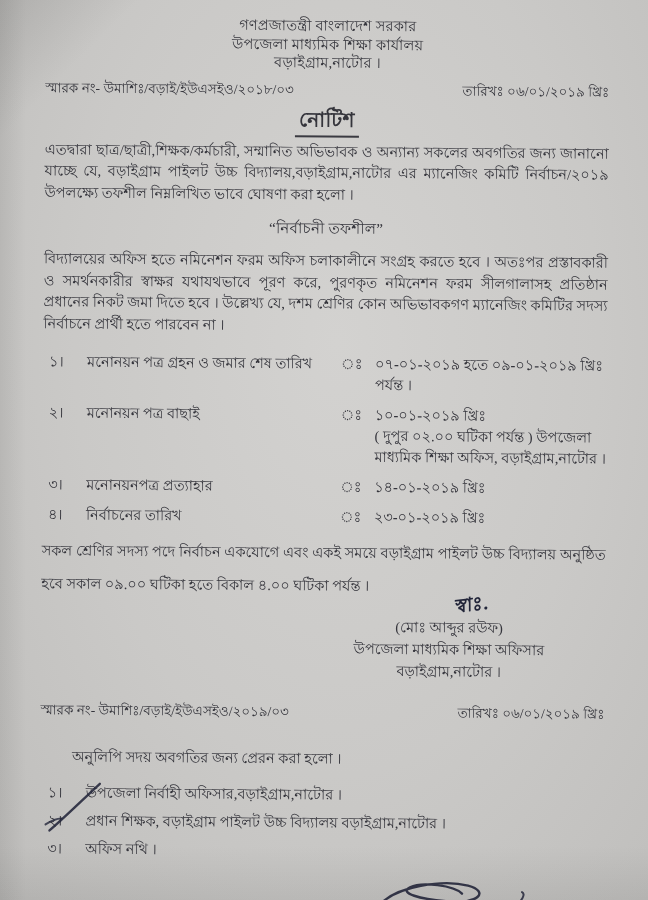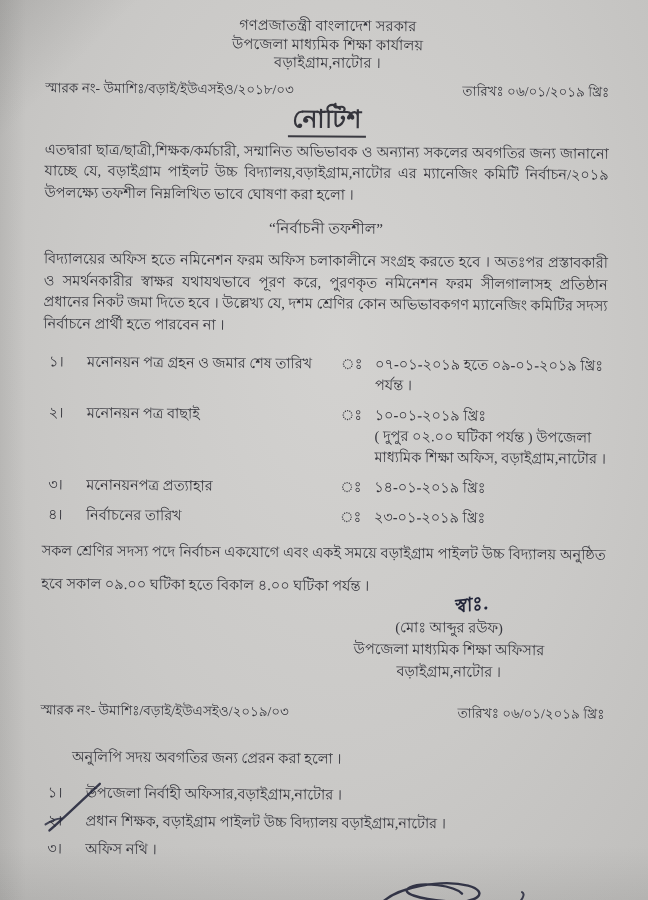--- a/index.html
+++ b/index.html
@@ -16,21 +16,21 @@
   .page{
     position:absolute; inset:0; padding:16px 38px 0 46px;
     transform:rotate(0.45deg); transform-origin:40% 0;
     font-size:14.5px; line-height:21px;
   }
   .center{text-align:center;}
   .hdr{line-height:18.5px; font-size:14.5px; letter-spacing:.2px;}
   .memo-row{display:flex; justify-content:space-between; margin-top:7px; font-size:13.5px;}
   .title-wrap{margin-top:4px;}
   .title{
-    display:inline-block; font-size:25px; line-height:30px; font-weight:bold;
+    display:inline-block; font-size:20px; line-height:30px; font-weight:bold;
     border-bottom:2px solid #3a3a41; padding:0 4px 1px 4px; letter-spacing:.5px;
   }
   .para{margin-top:4px; text-align:justify; line-height:21.5px;}
   .sched-head{margin-top:13px; font-size:15px; letter-spacing:.3px;}
   .para2{margin-top:11px;}
   .schedule{margin-top:17px;}
   .srow{display:grid; grid-template-columns:44px 254px 34px 1fr; margin-bottom:9px;}
   .srow .no{padding-left:6px;}
   .sval{max-width:268px;}
   .snote{max-width:268px;}

